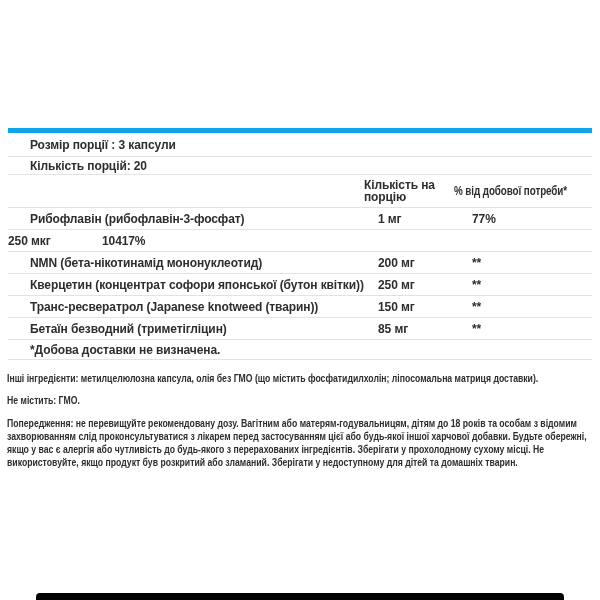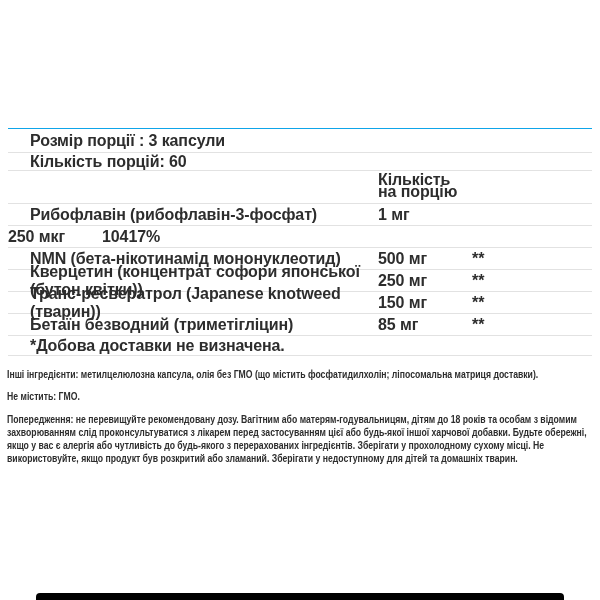--- a/index.html
+++ b/index.html
@@ -10,22 +10,22 @@
     overflow: hidden;
     font-family: "Liberation Sans", "DejaVu Sans", sans-serif;
     color: #2d2d2d;
     -webkit-font-smoothing: antialiased;
   }
   .sheet { position: absolute; inset: 0; }
 
   
   .facts {
     margin: 128px 8px 0 8px;
-    border-top: 1px solid #0ea5e9;
-    font-size: 16px;
+    border-top: 5px solid #0ea5e9;
+    font-size: 12px;
     font-weight: 700;
     letter-spacing: -0.1px;
   }
   .trow {
     display: flex;
     align-items: center;
     border-bottom: 1px solid #e2e2e2;
   }
   .h23 { height: 24px; }
   .h17 { height: 18px; }
@@ -74,43 +74,47 @@
 
 <div class="sheet">
 
   <div class="facts">
 
     <div class="trow h23">
       <div class="c1">Розмір порції : 3 капсули</div>
     </div>
 
     <div class="trow h17">
-      <div class="c1">Кількість порцій: 60</div>
+      <div class="c1">Кількість порцій: 20</div>
     </div>
 
     <div class="trow h32">
       <div class="c1"></div>
       <div class="c2">
         <span class="wrap-narrow">Кількість на порцію</span>
       </div>
+      <div class="c3">
+        <span class="nowrap-cond">% від добової потреби*</span>
+      </div>
     </div>
 
     <div class="trow h21">
       <div class="c1">Рибофлавін (рибофлавін-3-фосфат)</div>
       <div class="c2">1 мг</div>
+      <div class="c3">77%</div>
     </div>
 
     <div class="trow h21">
       <div class="c2">250 мкг</div>
       <div class="c3">10417%</div>
     </div>
 
     <div class="trow h21">
       <div class="c1">NMN (бета-нікотинамід мононуклеотид)</div>
-      <div class="c2">500 мг</div>
+      <div class="c2">200 мг</div>
       <div class="c3">**</div>
     </div>
 
     <div class="trow h21">
       <div class="c1">Кверцетин (концентрат софори японської (бутон квітки))</div>
       <div class="c2">250 мг</div>
       <div class="c3">**</div>
     </div>
 
     <div class="trow h21">

